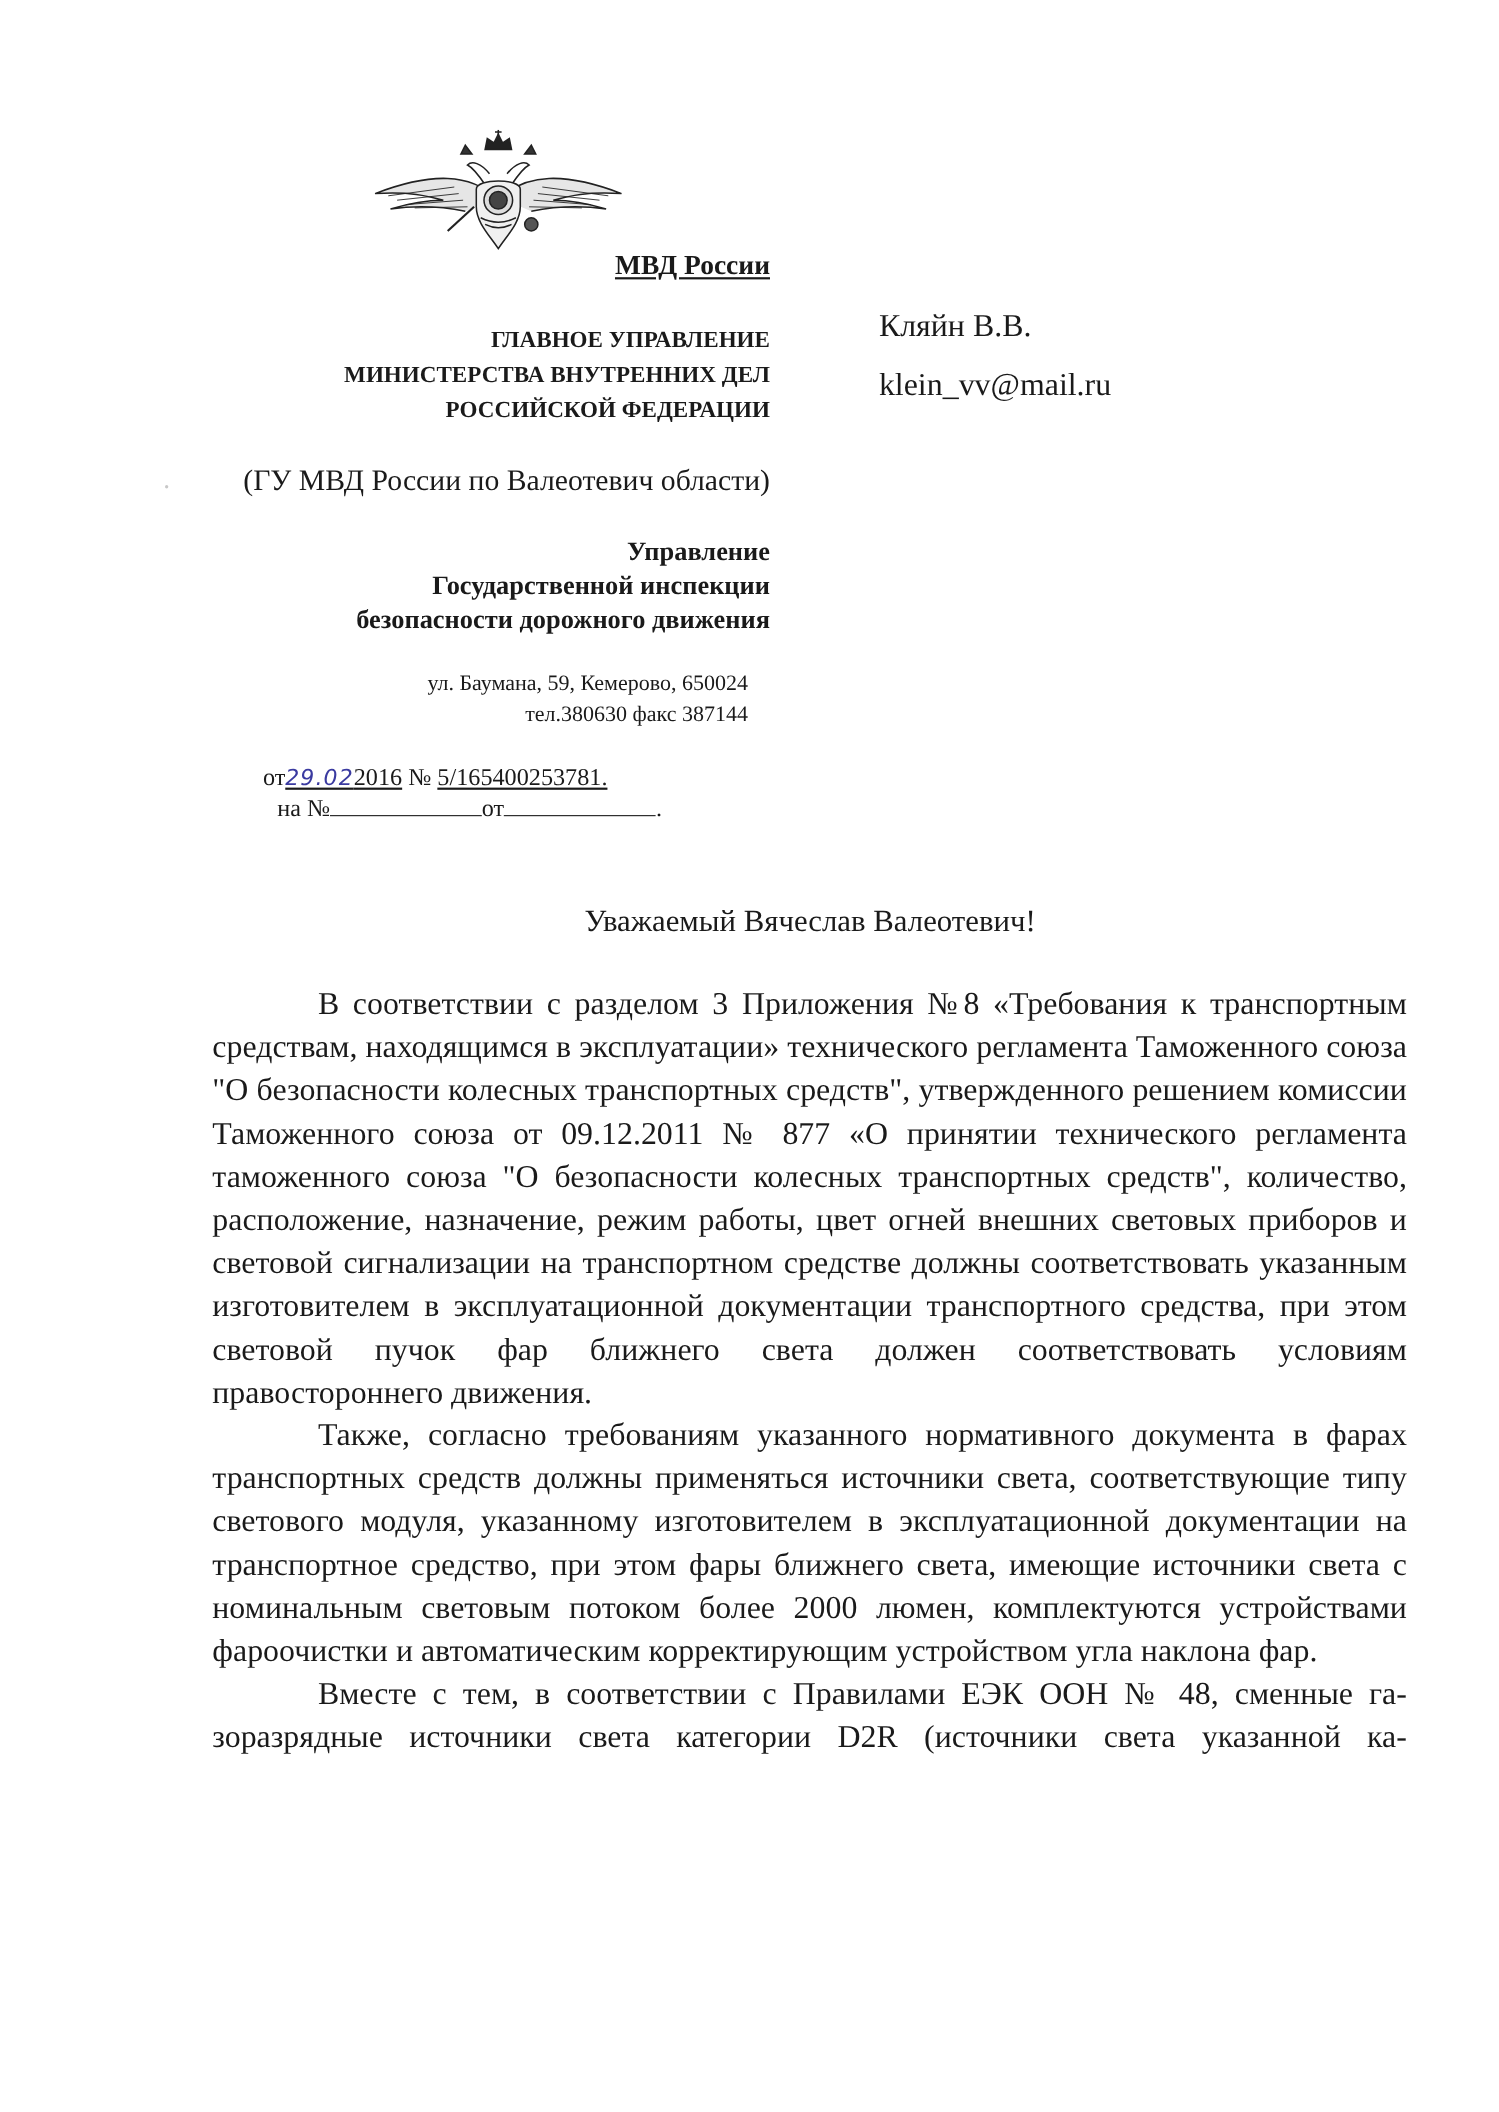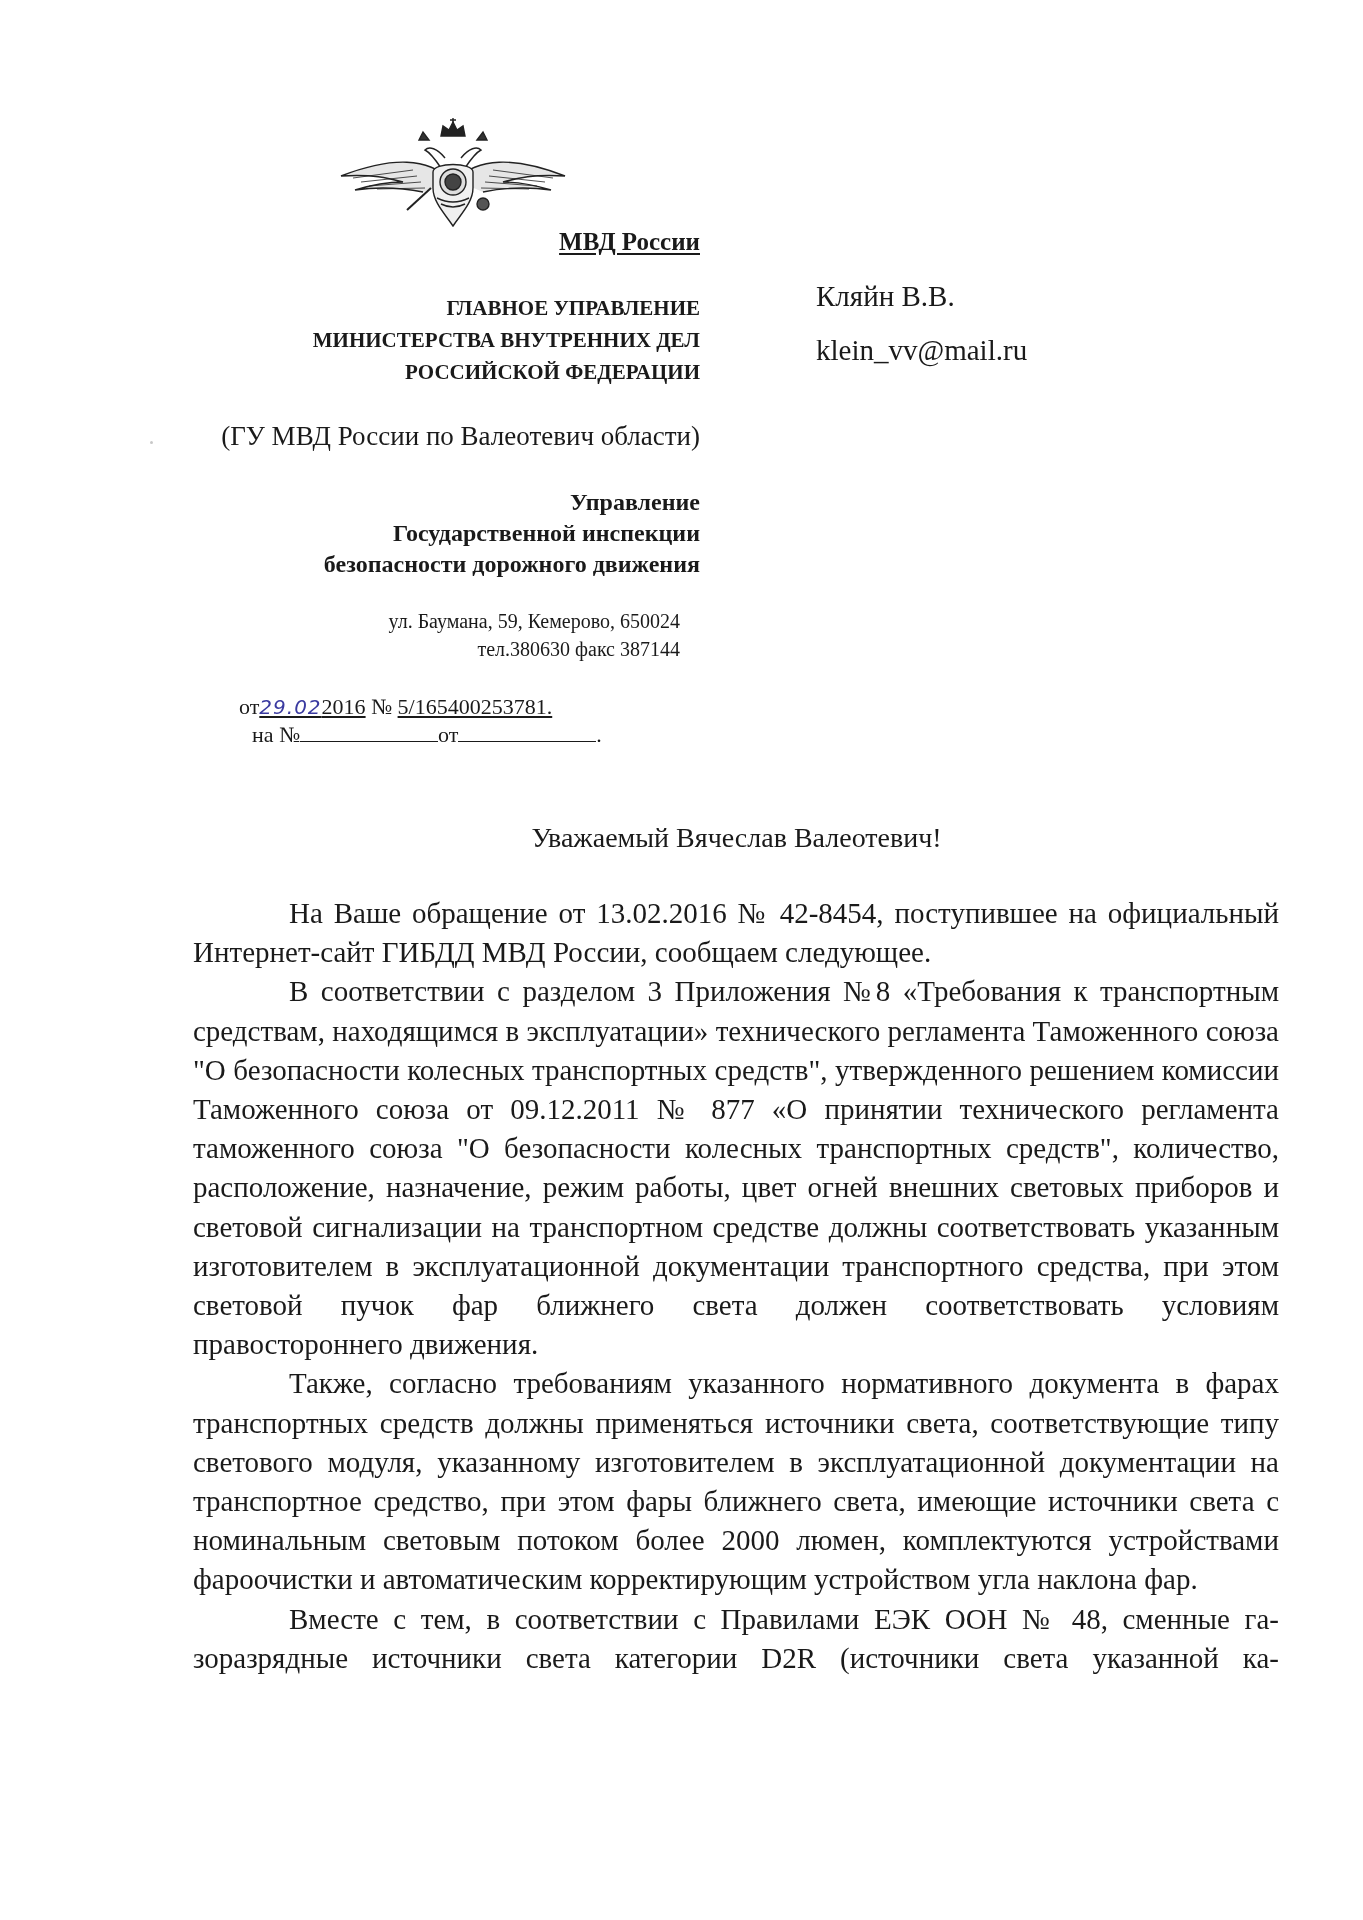--- a/index.html
+++ b/index.html
@@ -12,21 +12,21 @@
   .mvd { top: 228px; font-size: 25px; font-weight: bold; }
   .mvd span { text-decoration: underline; text-underline-offset: 3px; }
   .org { top: 292px; font-size: 21px; font-weight: bold; line-height: 32px; }
   .org-short { top: 420px; font-size: 27px; line-height: 32px; }
   .dept { top: 487px; font-size: 24px; font-weight: bold; line-height: 31px; }
   .addr { top: 607px; font-size: 20px; line-height: 28px; left: 180px; width: 500px; }
   .ref { position: absolute; left: 239px; top: 693px; font-size: 22px; line-height: 28px; }
   .ref .u { text-decoration: underline; }
   .ref .blank { display: inline-block; border-bottom: 1px solid #1a1a1a; height: 20px; vertical-align: baseline; }
   .hand { font-family: "DejaVu Sans", sans-serif; font-style: italic; color: #3a3aa0; font-size: 20px; letter-spacing: 1px; }
-  .recipient { position: absolute; left: 816px; top: 278px; font-size: 29px; line-height: 36px; }
+  .recipient { position: absolute; left: 799px; top: 278px; font-size: 29px; line-height: 36px; }
   .recipient .email { margin-top: 18px; }
   .salut { position: absolute; left: 0; width: 1363px; top: 822px; text-align: center; font-size: 28px; padding-left: 0; }
   .salut span { position: relative; left: 55px; }
   .body { position: absolute; left: 193px; top: 894px; width: 1086px; font-size: 29px; line-height: 39.2px; text-align: justify; }
   .body p { margin: 0; text-indent: 96px; hyphens: manual; }
   .specks { position: absolute; left: 150px; top: 441px; width: 3px; height: 3px; background: #c8c8c8; border-radius: 50%; }
 </style>
 </head>
 <body>
 
@@ -97,17 +97,16 @@
   <div class="email">klein_vv@mail.ru</div>
 </div>
 
 <div class="specks"></div>
 
 <div class="salut">
   <span>Уважаемый Вячеслав Валеотевич!</span>
 </div>
 
 <div class="body">
-  <p>На Ваше обращение от 13.02.2016 № 42-8454, поступившее на офици­альный Интернет-сайт ГИБДД МВД России, сообщаем следующее.</p>
   <p>В соответствии с разделом 3 Приложения №8 «Требования к транс­портным средствам, находящимся в эксплуатации» технического регламента Таможенного союза "О безопасности колесных транспортных средств", ут­вержденного решением комиссии Таможенного союза от 09.12.2011 № 877 «О принятии технического регламента таможенного союза "О безопасности ко­лесных транспортных средств", количество, расположение, назначение, режим работы, цвет огней внешних световых приборов и световой сигнализации на транспортном средстве должны соответствовать указанным изготовителем в эксплуатационной документации транспортного средства, при этом световой пучок фар ближнего света должен соответствовать условиям правостороннего движения.</p>
   <p>Также, согласно требованиям указанного нормативного документа в фарах транспортных средств должны применяться источники света, соответ­ствующие типу светового модуля, указанному изготовителем в эксплуатаци­онной документации на транспортное средство, при этом фары ближнего све­та, имеющие источники света с номинальным световым потоком более 2000 люмен, комплектуются устройствами фароочистки и автоматическим коррек­тирующим устройством угла наклона фар.</p>
   <p style="text-align-last: justify;">Вместе с тем, в соответствии с Правилами ЕЭК ООН № 48, сменные га­зоразрядные источники света категории D2R (источники света указанной ка-</p>
 </div>
 
 </body></html>

